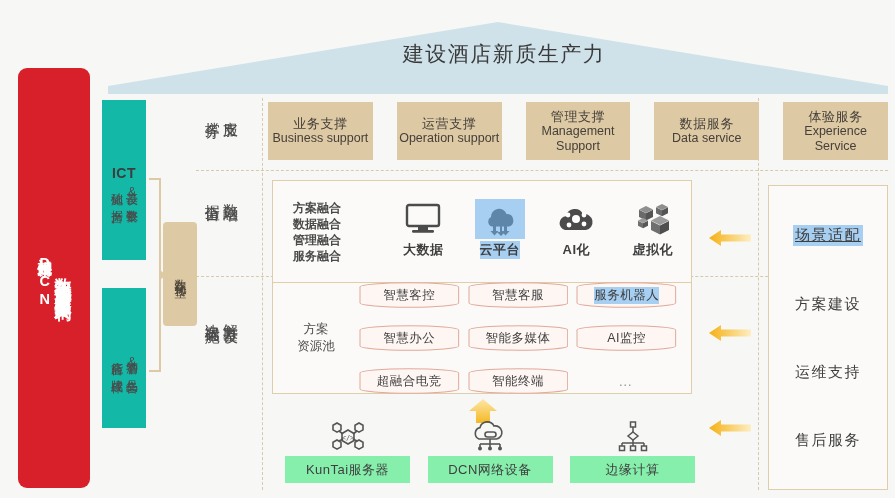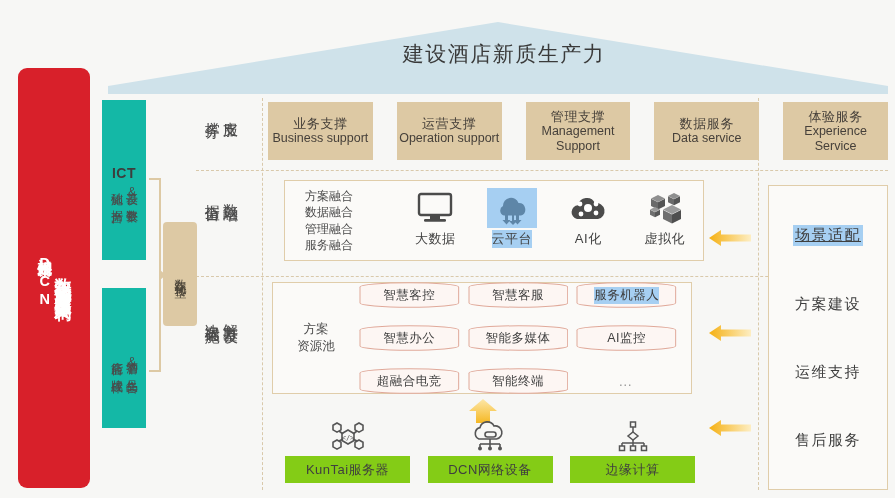--- a/index.html
+++ b/index.html
@@ -107,24 +107,24 @@
     background: #ddc9a4;
     display: flex; flex-direction: column;
     align-items: center; justify-content: center;
     color: #46403a; line-height: 1.18; text-align: center;
   }
   .support-box .cn { font-size: 13px; letter-spacing: 0.6px; }
   .support-box .en { font-size: 12.5px; }
 
   
   #fusion-panel {
-    position: absolute; left: 284px; top: 180px;
-    width: 420px; height: 81px;
+    position: absolute; left: 272px; top: 180px;
+    width: 420px; height: 104px;
     border: 1px solid #e0cdaa; background: #fbfaf8;
-    display: flex; align-items: center;
+    display: flex; align-items: center; font-weight: bold;
   }
   #fusion-labels {
     width: 112px; padding-left: 20px;
     font-size: 12px; color: #4a4a4a; line-height: 1.35;
   }
   .fusion-icons { flex: 1; display: flex; align-items: flex-end; justify-content: space-around; padding-bottom: 6px;}
   .icon-cell { display: flex; flex-direction: column; align-items: center; gap: 2px; width: 72px;}
   .icon-art { height: 40px; display:flex; align-items:center; justify-content:center; }
   .icon-art.hl { background: #a6cff2; padding: 0 6px;}
   .icon-cap { font-size: 13px; color: #3f3f3f; letter-spacing: 0.5px; }
@@ -154,21 +154,21 @@
 
   
   #infra-row {
     position: absolute; left: 285px; top: 418px;
     width: 410px; height: 70px;
     display: flex; justify-content: space-between;
   }
   .infra-cell { width: 125px; display: flex; flex-direction: column; align-items: center; gap: 4px;}
   .infra-icon { height: 34px; display:flex; align-items:flex-end; justify-content:center; }
   .infra-label {
-    width: 125px; height: 27px; background: #84cc16;
+    width: 125px; height: 27px; background: #86efac;
     display: flex; align-items: center; justify-content: center;
     font-size: 13px; color: #3f3f3f; letter-spacing: 0.5px;
   }
 
   
   #right-panel {
     position: absolute; left: 768px; top: 185px;
     width: 120px; height: 305px;
     border: 1px solid #e0cdaa; background: #fbfaf8;
     display: flex; flex-direction: column;

